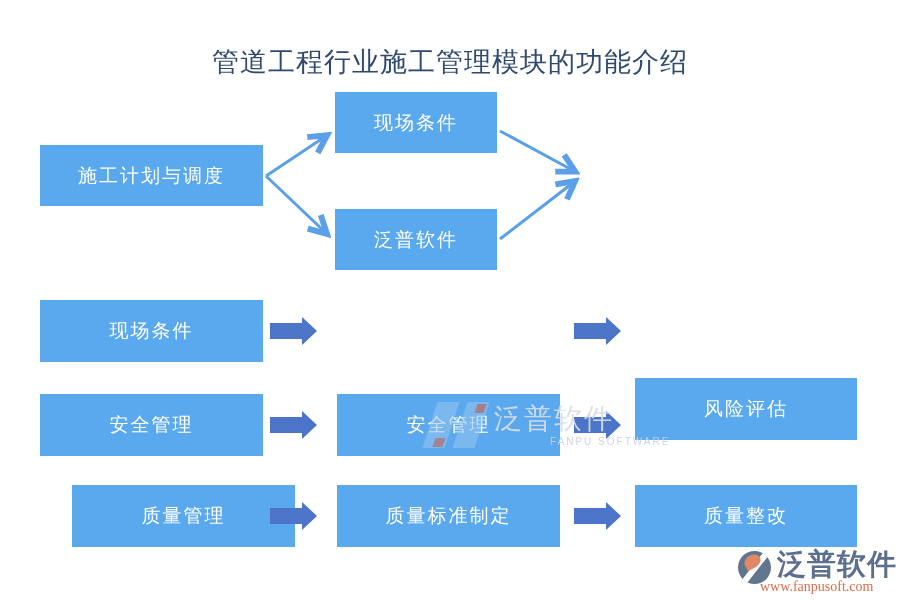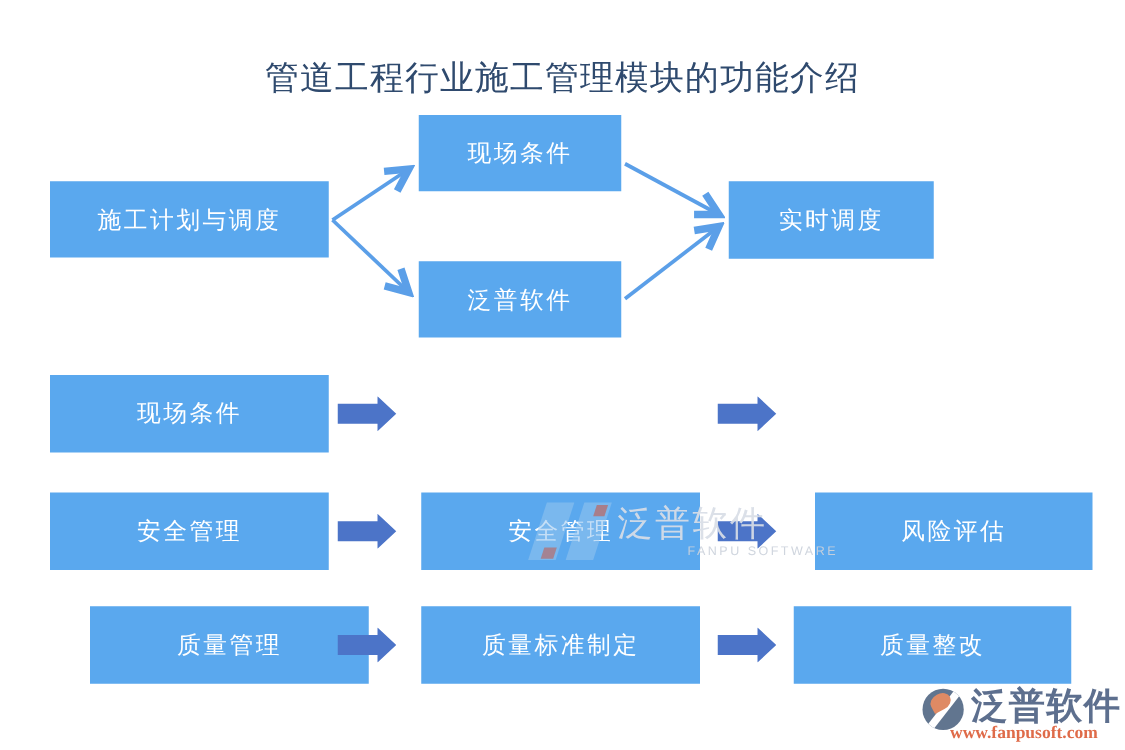--- a/index.html
+++ b/index.html
@@ -49,21 +49,21 @@
   .footer-logo{position:absolute;left:733px;top:547px;width:165px;height:52px;}
   .fl-icon{position:absolute;left:5px;top:4px;width:33px;height:33px;
     background:#61758F;border-radius:50%;overflow:hidden;}
   .fl-slash{position:absolute;left:14px;top:-4px;width:6px;height:42px;
     background:#ffffff;transform:rotate(38deg);}
   .fl-leaf{position:absolute;left:6px;top:4px;width:17px;height:13px;
     background:#DF8A64;border-radius:60% 60% 60% 0;transform:rotate(-28deg);}
   .fl-name{position:absolute;left:44px;top:-2px;font-size:29px;font-weight:bold;
     letter-spacing:1px;color:var(--logo-text-color);white-space:nowrap;
     font-family:"Liberation Serif","DejaVu Serif",serif;}
-  .fl-url{position:absolute;left:27px;top:32px;font-size:14px;font-weight:bold;
+  .fl-url{position:absolute;left:27px;top:32px;font-size:14px;font-weight:normal;
     color:var(--logo-url-color);white-space:nowrap;
     font-family:"Liberation Serif","DejaVu Serif",serif;}
 </style>
 </head>
 <body>
 
 <div id="canvas">
 
   <div class="page-title">管道工程行业施工管理模块的功能介绍</div>
 
@@ -75,39 +75,38 @@
     </defs>
     <line class="conn" x1="266" y1="176" x2="326" y2="136" marker-end="url(#ah)"></line>
     <line class="conn" x1="266" y1="176" x2="326" y2="233" marker-end="url(#ah)"></line>
     <line class="conn" x1="500" y1="131" x2="574" y2="171" marker-end="url(#ah)"></line>
     <line class="conn" x1="500" y1="239" x2="574" y2="182" marker-end="url(#ah)"></line>
   </svg>
 
   <div class="bbox" style="left:40px;top:145px;width:223px;height:61px;">施工计划与调度</div>
   <div class="bbox" style="left:335px;top:92px;width:162px;height:61px;">现场条件</div>
   <div class="bbox" style="left:335px;top:209px;width:162px;height:61px;">泛普软件</div>
-  <div class="bbox" style="left:583px;top:145px;width:164px;height:62px;">实时调度</div>
 
   <div class="bbox" style="left:40px;top:300px;width:223px;height:62px;">现场条件</div>
   <svg class="block-arrow" style="left:270px;top:317px;" viewBox="0 0 48 28">
     <polygon points="0,6 32,6 32,0 47,14 32,28 32,22 0,22" fill="currentColor"></polygon>
   </svg>
   <svg class="block-arrow" style="left:574px;top:317px;" viewBox="0 0 48 28">
     <polygon points="0,6 32,6 32,0 47,14 32,28 32,22 0,22" fill="currentColor"></polygon>
   </svg>
 
   <div class="bbox" style="left:40px;top:394px;width:223px;height:62px;">安全管理</div>
   <svg class="block-arrow" style="left:270px;top:411px;" viewBox="0 0 48 28">
     <polygon points="0,6 32,6 32,0 47,14 32,28 32,22 0,22" fill="currentColor"></polygon>
   </svg>
   <div class="bbox" style="left:337px;top:394px;width:223px;height:62px;">安全管理</div>
   <svg class="block-arrow" style="left:574px;top:411px;" viewBox="0 0 48 28">
     <polygon points="0,6 32,6 32,0 47,14 32,28 32,22 0,22" fill="currentColor"></polygon>
   </svg>
-  <div class="bbox" style="left:635px;top:394px;width:222px;height:62px;margin-left:17px;">风险评估</div>
+  <div class="bbox" style="left:635px;top:378px;width:222px;height:62px;">风险评估</div>
 
   <div class="bbox" style="left:40px;top:485px;width:223px;height:62px;margin-left:32px;">质量管理</div>
   <svg class="block-arrow" style="left:270px;top:502px;" viewBox="0 0 48 28">
     <polygon points="0,6 32,6 32,0 47,14 32,28 32,22 0,22" fill="currentColor"></polygon>
   </svg>
   <div class="bbox" style="left:337px;top:485px;width:223px;height:62px;">质量标准制定</div>
   <svg class="block-arrow" style="left:574px;top:502px;" viewBox="0 0 48 28">
     <polygon points="0,6 32,6 32,0 47,14 32,28 32,22 0,22" fill="currentColor"></polygon>
   </svg>
   <div class="bbox" style="left:635px;top:485px;width:222px;height:62px;">质量整改</div>

